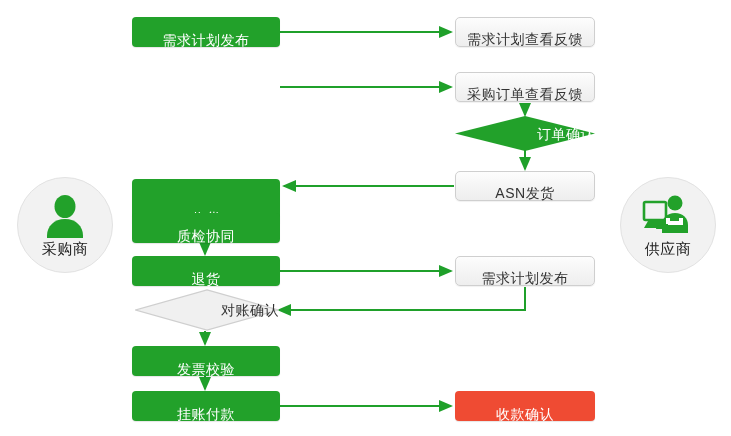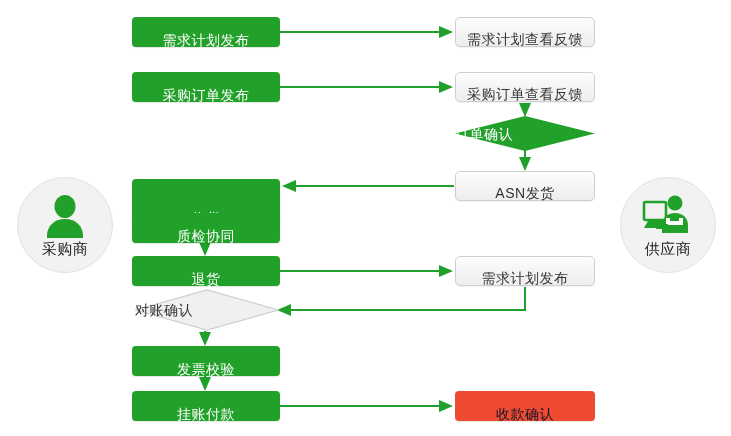--- a/index.html
+++ b/index.html
@@ -42,39 +42,39 @@
 
   .node.green {
     background: #22a12a;
     color: #ffffff;
     border-radius: 4px;
     box-shadow: 0 1px 1px rgba(0,0,0,0.10);
   }
 
   .node.red {
     background: #ef4b33;
-    color: #0f172a;
+    color: #ffffff;
     border-radius: 4px;
     box-shadow: 0 1px 1px rgba(0,0,0,0.10);
   }
 
   .node.gray {
     background: linear-gradient(to bottom, #fdfdfd 0%, #f4f4f4 55%, #eeeeee 100%);
     color: #333333;
     border: 1px solid #cfcfcf;
     border-radius: 5px;
     box-shadow: 0 1px 1px rgba(0,0,0,0.06);
   }
 
   
   .diamond {
     position: absolute;
     display: flex;
     align-items: center;
-    justify-content: flex-start;
+    justify-content: flex-end;
   }
   .diamond .dshape {
     position: absolute;
     left: 0; top: 0;
     width: 100%;
     height: 100%;
   }
   .diamond .dlabel {
     position: relative;
     font-size: 14px;
@@ -178,23 +178,20 @@
   </div>
 
   <div class="node green" style="left:132px; top:17px; width:148px; height:30px;">
     <span>需求计划发布</span>
   </div>
 
   <div class="node gray" style="left:455px; top:17px; width:140px; height:30px;">
     <span>需求计划查看反馈</span>
   </div>
 
-  <div class="node green" style="left:132px; top:72px; width:148px; height:30px;">
-    <span>采购订单发布</span>
-  </div>
 
   <div class="node gray" style="left:455px; top:72px; width:140px; height:30px;">
     <span>采购订单查看反馈</span>
   </div>
 
   <div class="diamond green" style="left:455px; top:116px; width:140px; height:35px;">
     <svg class="dshape" viewBox="0 0 140 35" preserveAspectRatio="none">
       <polygon points="70,0 140,17.5 70,35 0,17.5" fill="#22a12a"></polygon>
     </svg>
     <span class="dlabel">订单确认</span>

